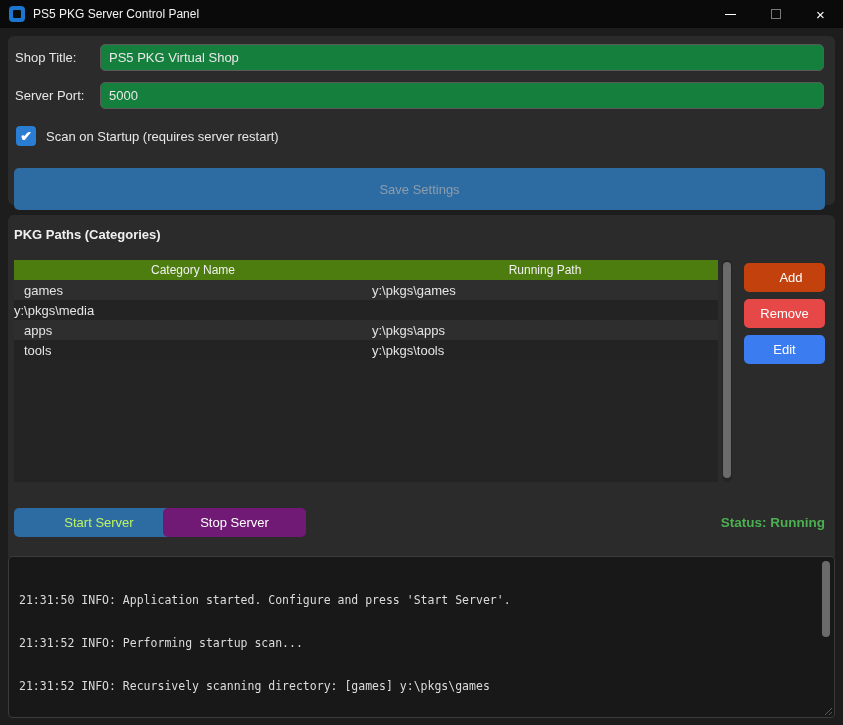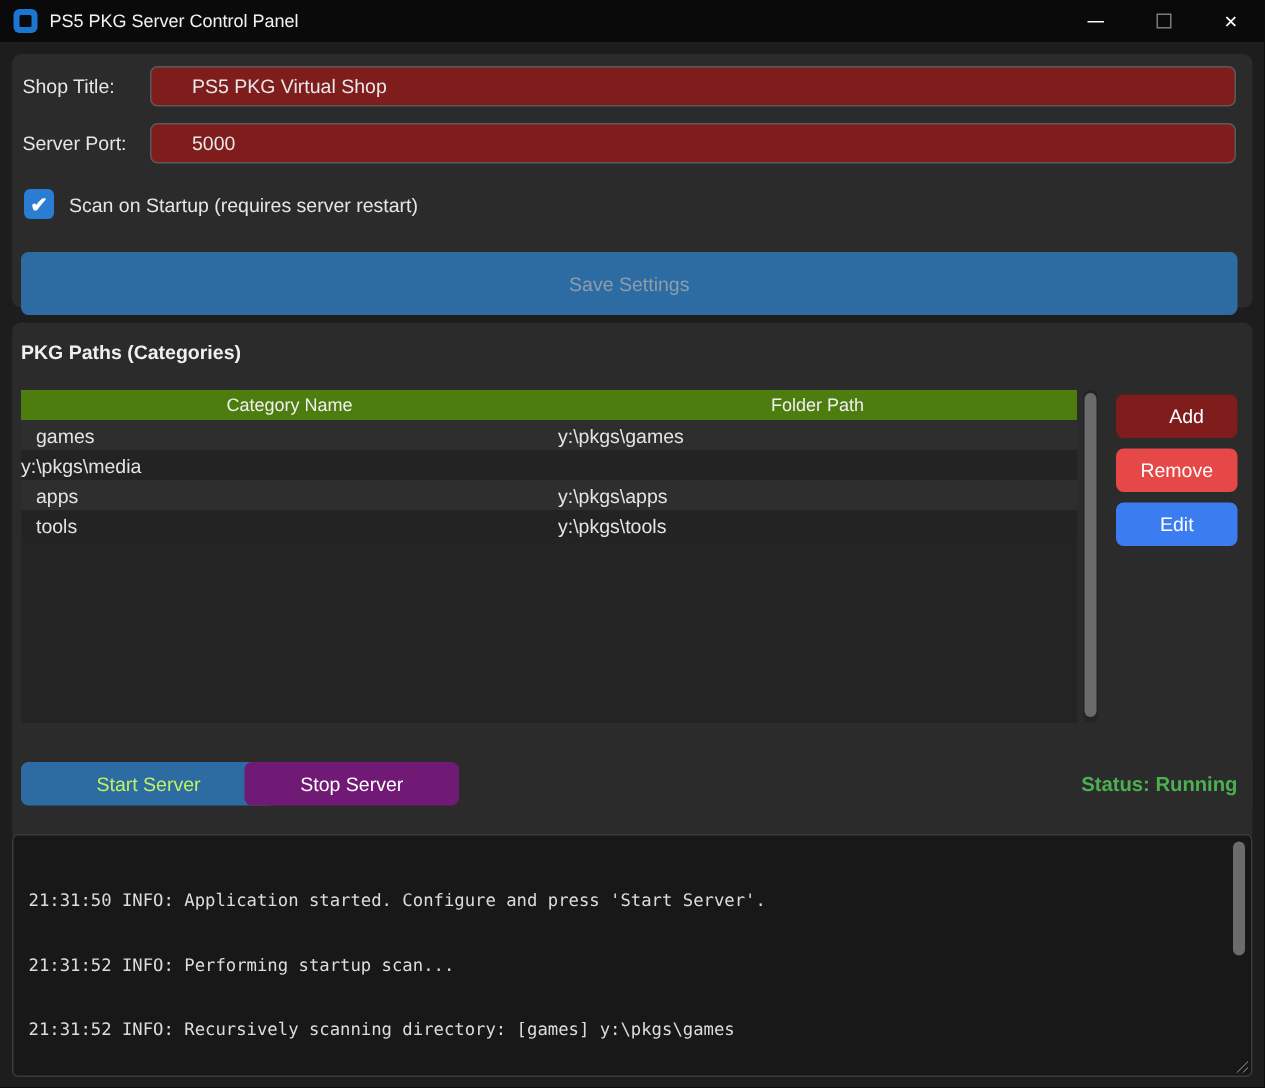--- a/index.html
+++ b/index.html
@@ -27,23 +27,23 @@
   .max-glyph{display:block;width:10px;height:10px;border:1.5px solid #7a7a7a;}
   .close-glyph{font-size:15px;color:#ffffff;line-height:1;}
   
   .panel{position:absolute;left:8px;width:827px;background:#2b2b2b;border-radius:6px;}
   .panel-settings{top:36px;height:169px;}
   .panel-pkg{top:215px;height:346px;}
   .panel-controls{top:498px;height:49px;}
   
   .field-label{position:absolute;left:7px;font-size:13px;color:#e6e6e6;}
   .text-input{
-    position:absolute;left:92px;width:724px;height:27px;background:#7f1d1d;
+    position:absolute;left:92px;width:724px;height:27px;background:#15803d;
     border:1px solid #5a5a5a;border-radius:5px;color:#e8e8e8;font-size:13px;
-    font-family:"Liberation Sans",sans-serif;padding:0 27px;outline:none;
+    font-family:"Liberation Sans",sans-serif;padding:0 8px;outline:none;
   }
   .checkbox-row{position:absolute;left:8px;top:90px;display:flex;align-items:center;}
   .checkbox-box{
     width:20px;height:20px;background:#2b7cd3;border-radius:4px;
     display:flex;align-items:center;justify-content:center;
     color:#ffffff;font-size:14px;font-weight:bold;cursor:pointer;
   }
   .checkbox-label{margin-left:10px;font-size:13px;color:#e6e6e6;}
   .btn{
     border:none;border-radius:5px;font-family:"Liberation Sans",sans-serif;
@@ -63,21 +63,21 @@
   .t-row{display:flex;height:20px;font-size:13px;color:#e4e4e4;align-items:center;}
   .t-row:nth-child(odd){background:#232323;}
   .t-row:nth-child(even){background:#2e2e2e;}
   .td-cat{width:358px;padding-left:10px;}
   .td-path{width:346px;}
   .table-scrollbar{
     position:absolute;left:714px;top:45px;width:10px;height:222px;background:#242424;border-radius:5px;
   }
   .table-scrollbar .thumb{position:absolute;left:1px;top:2px;width:8px;height:216px;background:#6b6b6b;border-radius:4px;}
   .side-btn{position:absolute;left:736px;width:81px;height:29px;color:#ffffff;}
-  .add-btn{top:48px;background:#7f1d1d;padding-left:19px;}
+  .add-btn{top:48px;background:#c2410c;padding-left:19px;}
   .remove-btn{top:84px;background:#e64747;}
   .edit-btn{top:120px;background:#3b7df0;}
   
   .start-btn{position:absolute;left:6px;top:10px;width:170px;height:29px;background:#2d6ca3;color:#bef264;}
   .stop-btn{position:absolute;left:155px;top:10px;width:143px;height:29px;background:#701a75;color:#ffffff;}
   .status-text{
     position:absolute;right:10px;top:0;height:49px;display:flex;align-items:center;
     font-size:13.5px;font-weight:bold;color:#4caf50;
   }
   
@@ -132,21 +132,21 @@
     </div>
     <button class="btn save-btn">Save Settings</button>
   </div>
 
   <div class="panel panel-pkg">
     <span class="section-title">PKG Paths (Categories)</span>
 
     <div class="pkg-table">
       <div class="t-header">
         <div class="th th-cat">Category Name</div>
-        <div class="th th-path">Folder Path</div>
+        <div class="th th-path">Running Path</div>
       </div>
       <div class="t-row">
         <div class="td-cat">games</div>
         <div class="td-path">y:\pkgs\games</div>
       </div>
       <div class="t-row">
         <div class="td-path">y:\pkgs\media</div>
       </div>
       <div class="t-row">
         <div class="td-cat">apps</div>

